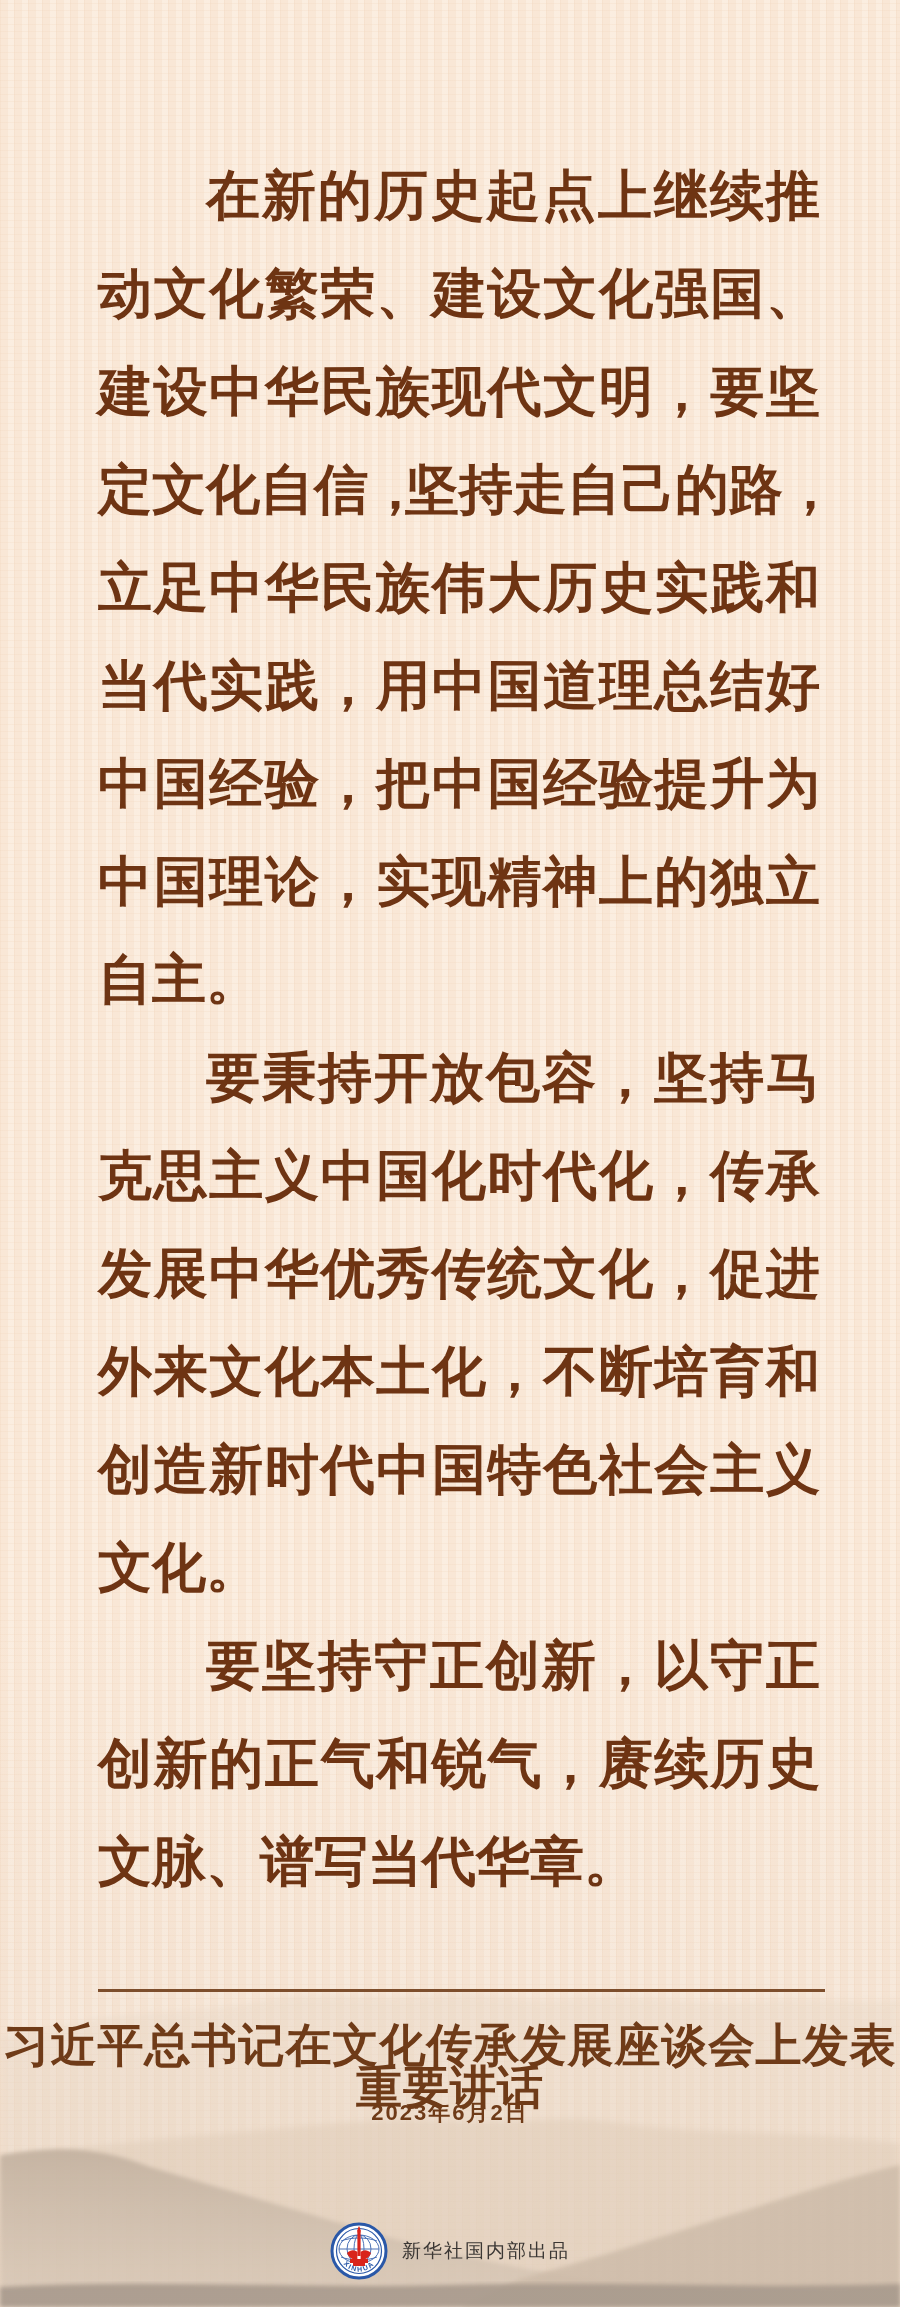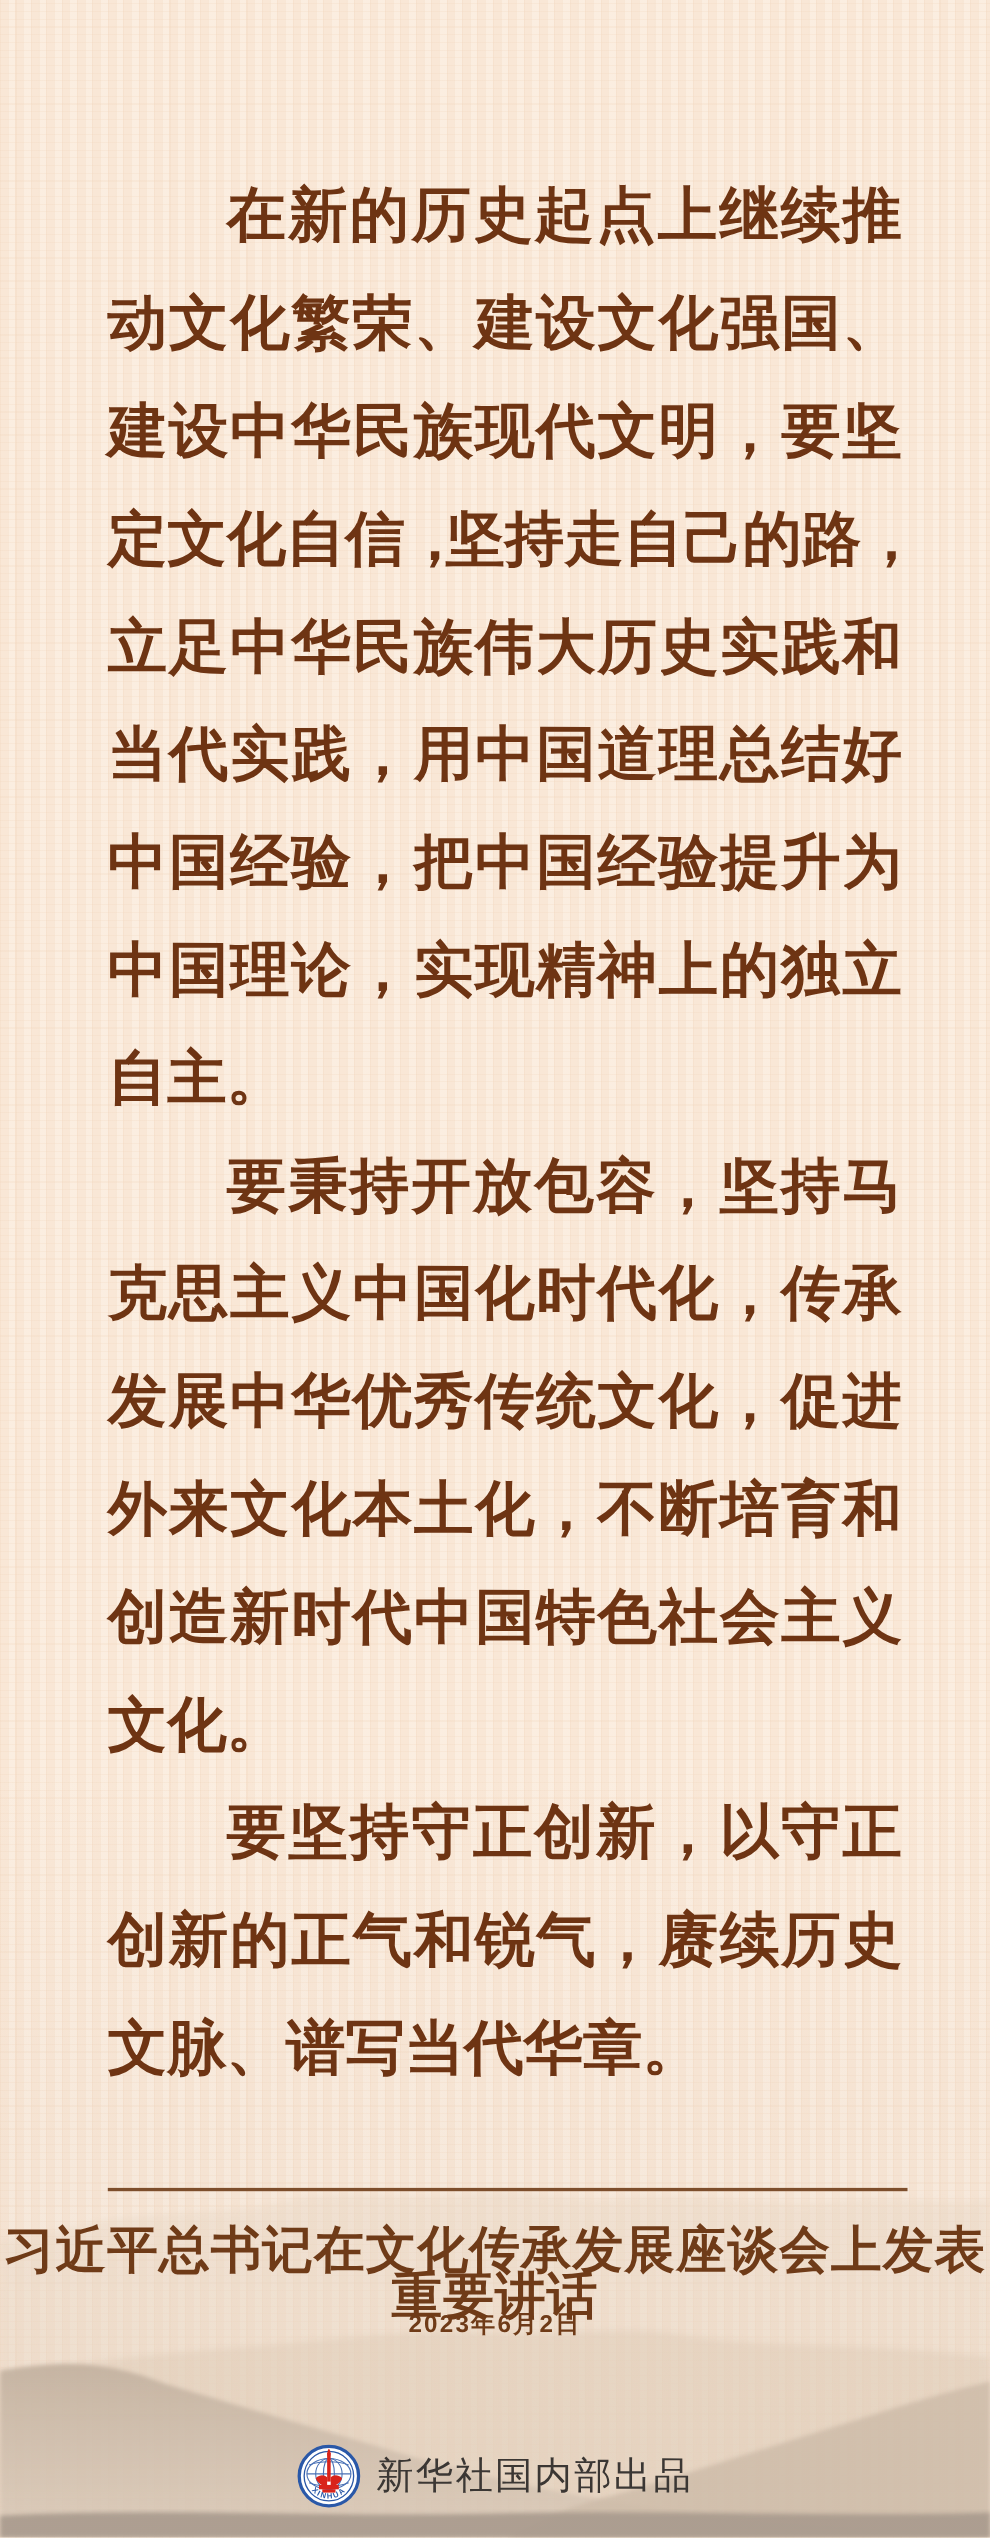--- a/index.html
+++ b/index.html
@@ -33,21 +33,21 @@
     font-family:"Liberation Sans","DejaVu Sans",sans-serif;
     font-weight:700;font-size:46px;line-height:42px;letter-spacing:1px;color:#6f3b18;}
   .date{position:absolute;top:2093px;left:0;width:900px;text-align:center;
     font-family:"Liberation Sans","DejaVu Sans",sans-serif;
     font-weight:600;font-size:22px;line-height:40px;letter-spacing:2px;color:#6f3b18;}
 
   .footer{position:absolute;top:2222px;left:0;width:900px;display:flex;
     justify-content:center;align-items:center;gap:14px;}
   .footer-logo{width:58px;height:58px;flex:0 0 auto;}
   .footer-text{font-family:"Liberation Sans","DejaVu Sans",sans-serif;
-    font-weight:500;font-size:34px;letter-spacing:2px;color:#3b3734;}
+    font-weight:500;font-size:19px;letter-spacing:2px;color:#3b3734;}
 </style>
 </head>
 <body>
 
 <div class="poster">
 
   <svg class="mountains" viewBox="0 0 900 520" preserveAspectRatio="none" aria-hidden="true">
     <defs>
       <filter id="soft3">
           <feGaussianBlur stdDeviation="3"></feGaussianBlur>

